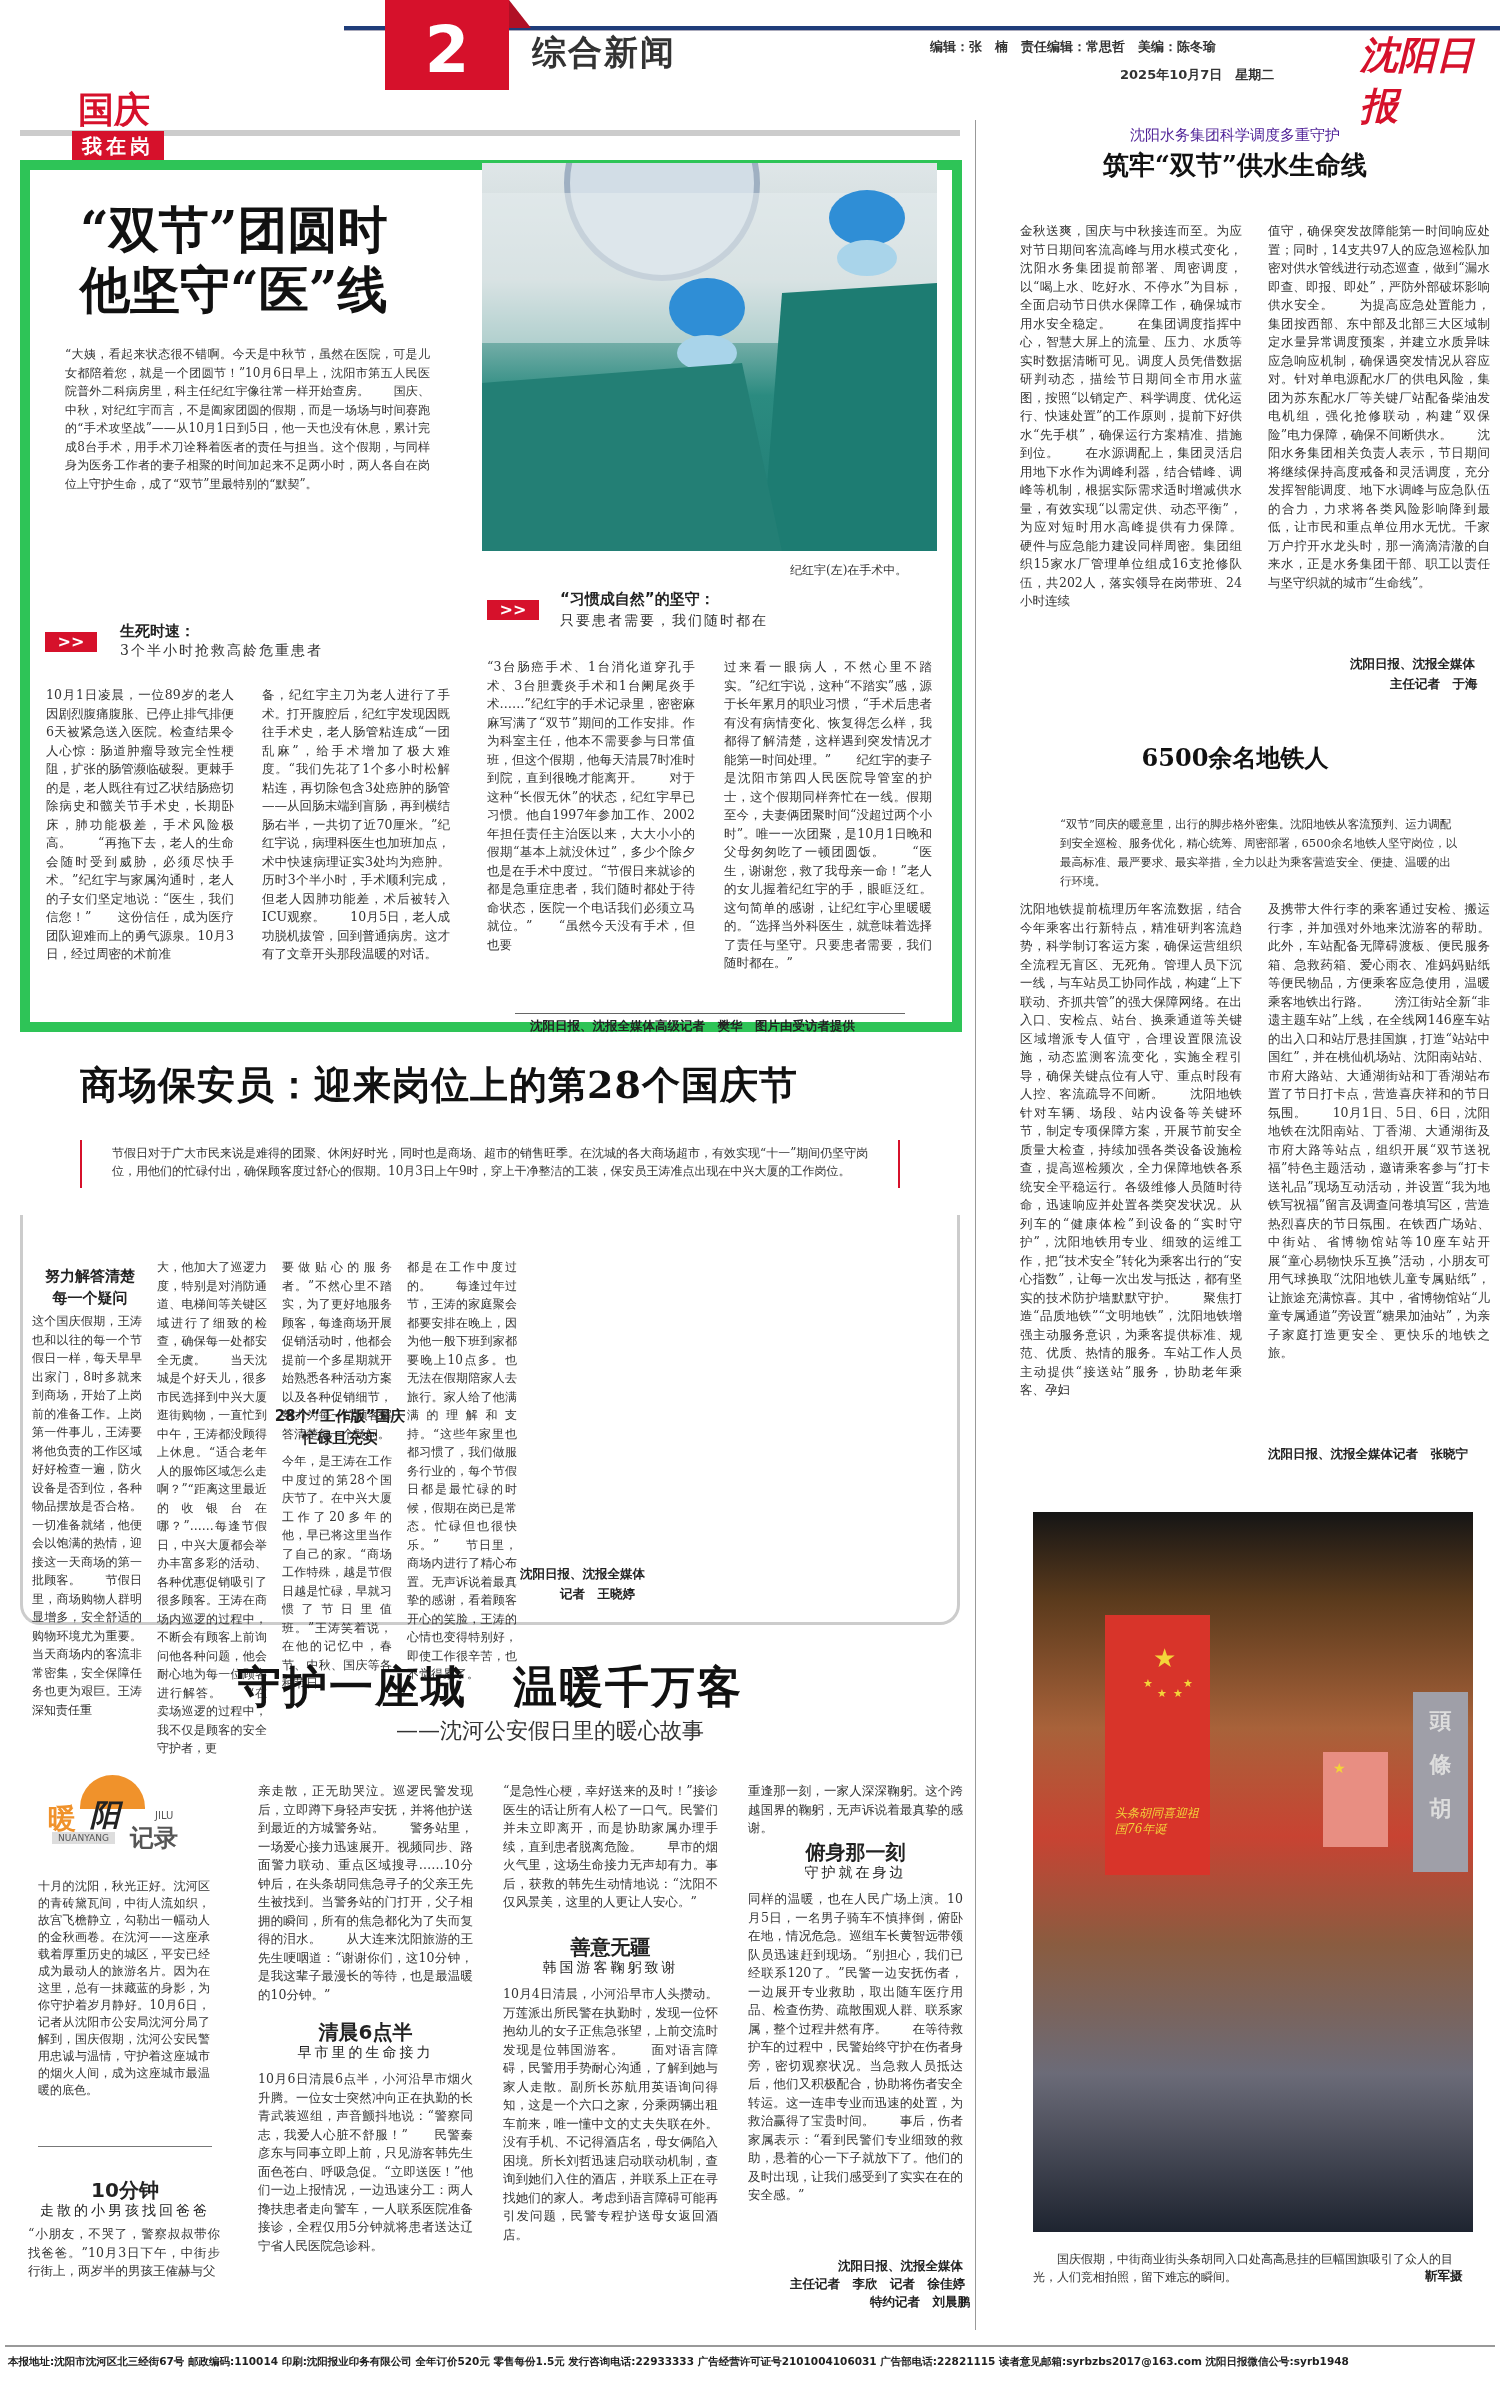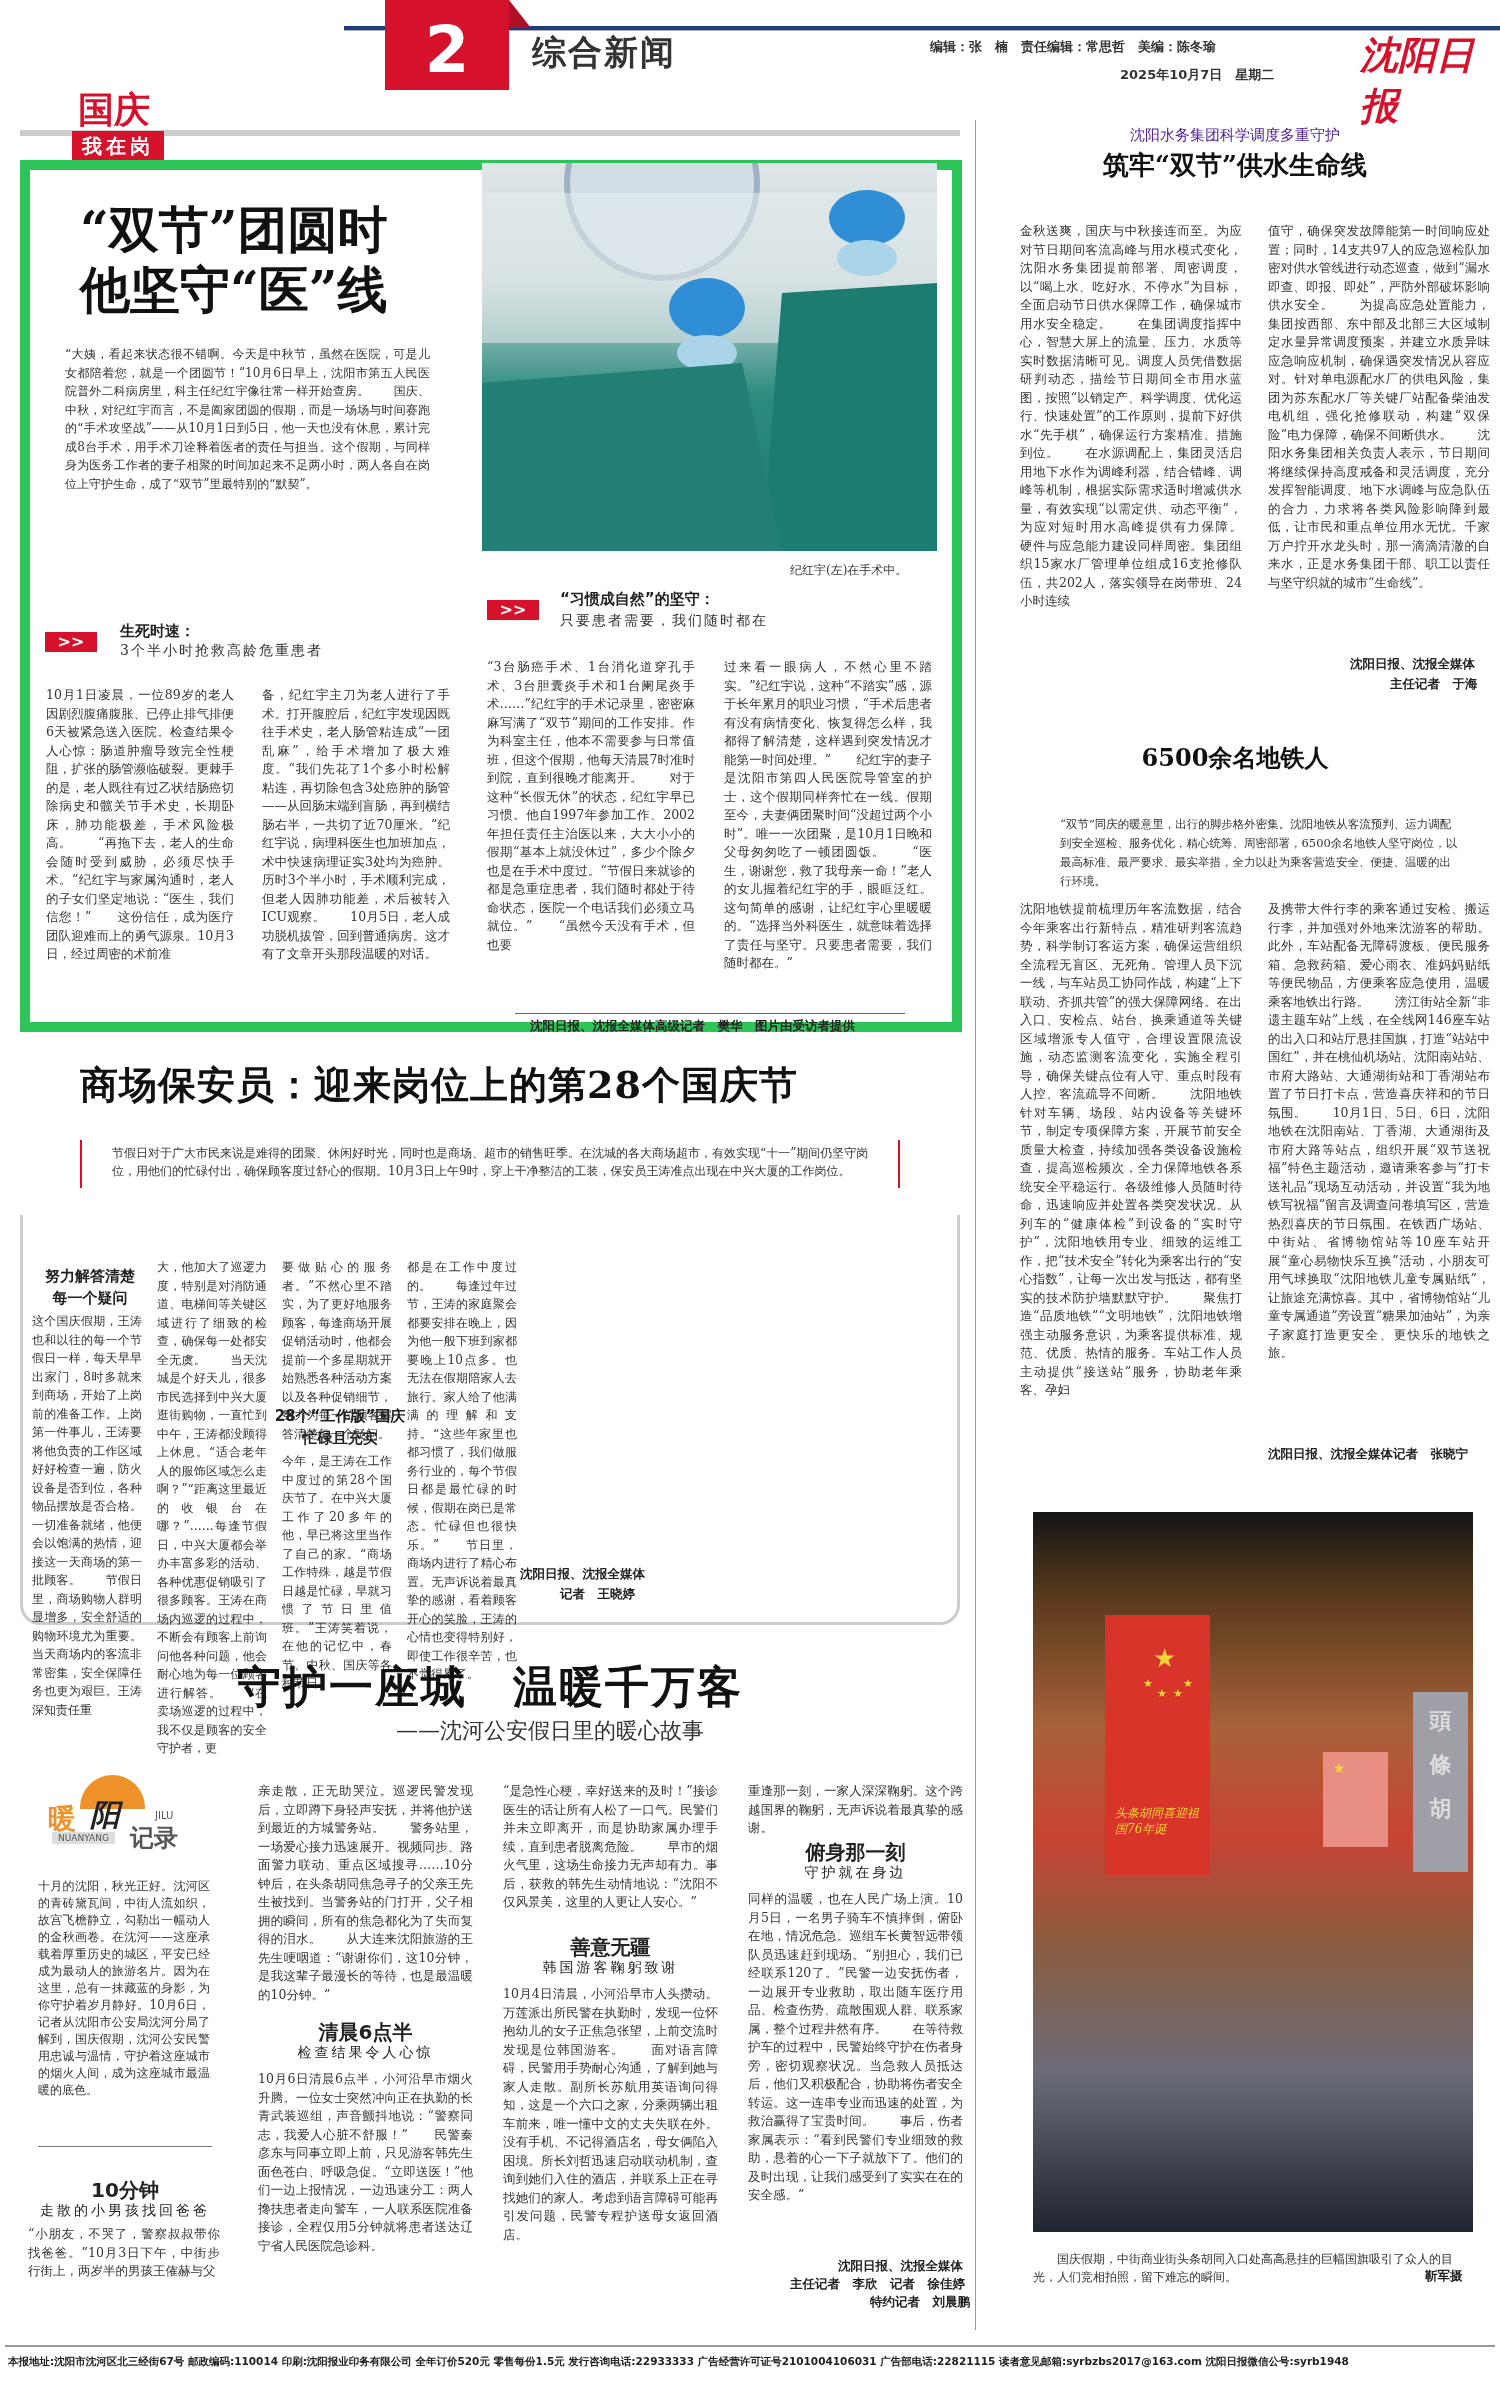--- a/index.html
+++ b/index.html
@@ -148,21 +148,21 @@
 <div class="abs nuanyang-jl">记录</div>
 
 <div class="col body" style="left:38px;top:1878px;width:172px;font-size:12px;line-height:17px">十月的沈阳，秋光正好。沈河区的青砖黛瓦间，中街人流如织，故宫飞檐静立，勾勒出一幅动人的金秋画卷。在沈河——这座承载着厚重历史的城区，平安已经成为最动人的旅游名片。因为在这里，总有一抹藏蓝的身影，为你守护着岁月静好。10月6日，记者从沈阳市公安局沈河分局了解到，国庆假期，沈河公安民警用忠诚与温情，守护着这座城市的烟火人间，成为这座城市最温暖的底色。</div>
 <div class="abs" style="left:38px;top:2146px;width:174px;height:1px;background:#777"></div>
 <div class="abs police-sub" style="left:30px;top:2180px;width:190px">10分钟</div>
 <div class="abs police-sub2" style="left:30px;top:2200px;width:190px">走散的小男孩找回爸爸</div>
 <div class="col body" style="left:28px;top:2225px;width:192px">“小朋友，不哭了，警察叔叔带你找爸爸。”10月3日下午，中街步行街上，两岁半的男孩王傕赫与父</div>
 
 <div class="col body" style="left:258px;top:1782px;width:215px">亲走散，正无助哭泣。巡逻民警发现后，立即蹲下身轻声安抚，并将他护送到最近的方城警务站。　　警务站里，一场爱心接力迅速展开。视频同步、路面警力联动、重点区域搜寻……10分钟后，在头条胡同焦急寻子的父亲王先生被找到。当警务站的门打开，父子相拥的瞬间，所有的焦急都化为了失而复得的泪水。　　从大连来沈阳旅游的王先生哽咽道：“谢谢你们，这10分钟，是我这辈子最漫长的等待，也是最温暖的10分钟。”</div>
 <div class="abs police-sub" style="left:258px;top:2022px;width:215px">清晨6点半</div>
-<div class="abs police-sub2" style="left:258px;top:2042px;width:215px">检查结果令人心惊</div>
+<div class="abs police-sub2" style="left:258px;top:2042px;width:215px">早市里的生命接力</div>
 <div class="col body" style="left:258px;top:2070px;width:215px">10月6日清晨6点半，小河沿早市烟火升腾。一位女士突然冲向正在执勤的长青武装巡组，声音颤抖地说：“警察同志，我爱人心脏不舒服！”　　民警秦彦东与同事立即上前，只见游客韩先生面色苍白、呼吸急促。“立即送医！”他们一边上报情况，一边迅速分工：两人搀扶患者走向警车，一人联系医院准备接诊，全程仅用5分钟就将患者送达辽宁省人民医院急诊科。</div>
 
 <div class="col body" style="left:503px;top:1782px;width:215px">“是急性心梗，幸好送来的及时！”接诊医生的话让所有人松了一口气。民警们并未立即离开，而是协助家属办理手续，直到患者脱离危险。　　早市的烟火气里，这场生命接力无声却有力。事后，获救的韩先生动情地说：“沈阳不仅风景美，这里的人更让人安心。”</div>
 <div class="abs police-sub" style="left:503px;top:1937px;width:215px">善意无疆</div>
 <div class="abs police-sub2" style="left:503px;top:1957px;width:215px">韩国游客鞠躬致谢</div>
 <div class="col body" style="left:503px;top:1985px;width:215px">10月4日清晨，小河沿早市人头攒动。万莲派出所民警在执勤时，发现一位怀抱幼儿的女子正焦急张望，上前交流时发现是位韩国游客。　　面对语言障碍，民警用手势耐心沟通，了解到她与家人走散。副所长苏航用英语询问得知，这是一个六口之家，分乘两辆出租车前来，唯一懂中文的丈夫失联在外。没有手机、不记得酒店名，母女俩陷入困境。所长刘哲迅速启动联动机制，查询到她们入住的酒店，并联系上正在寻找她们的家人。考虑到语言障碍可能再引发问题，民警专程护送母女返回酒店。</div>
 
 <div class="col body" style="left:748px;top:1782px;width:215px">重逢那一刻，一家人深深鞠躬。这个跨越国界的鞠躬，无声诉说着最真挚的感谢。</div>
 <div class="abs police-sub" style="left:748px;top:1842px;width:215px">俯身那一刻</div>
 <div class="abs police-sub2" style="left:748px;top:1862px;width:215px">守护就在身边</div>

